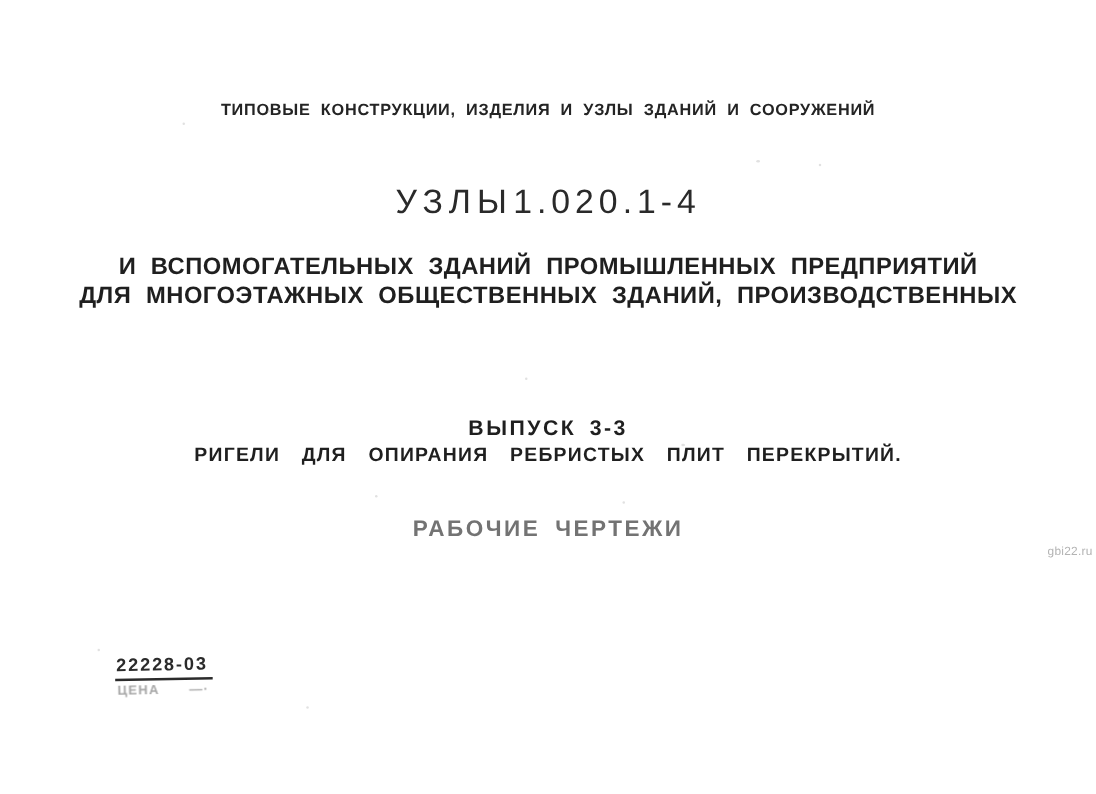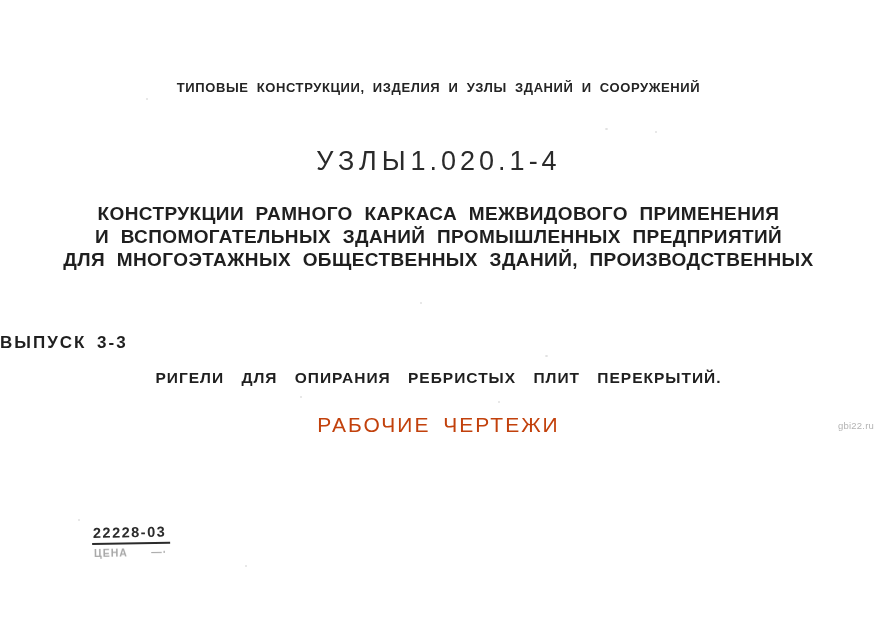--- a/index.html
+++ b/index.html
@@ -56,49 +56,50 @@
     line-height: 23px;
     letter-spacing: 0.4px;
     word-spacing: 6px;
     color: #1f1f1f;
   }
 
   .issue-line {
     top: 333px;
     left: 0;
     width: 100%;
+    text-align: center;
     font-size: 17px;
     font-weight: bold;
     letter-spacing: 2px;
     word-spacing: 4px;
     color: #1f1f1f;
   }
 
   .subtitle-line {
-    top: 369px;
+    top: 356px;
     left: 0;
     width: 100%;
     text-align: center;
     font-size: 15.5px;
     font-weight: bold;
     letter-spacing: 1px;
     word-spacing: 12px;
     color: #1f1f1f;
   }
 
   .doctype-line {
     top: 413px;
     left: 0;
     width: 100%;
     text-align: center;
-    font-size: 21px;
-    font-weight: normal;
+    font-size: 18px;
+    font-weight: bold;
     letter-spacing: 2px;
     word-spacing: 5px;
-    color: #c2410c;
+    color: #737373;
   }
 
   .stamp-code {
     left: 92px;
     top: 525px;
     font-size: 14.5px;
     font-weight: bold;
     letter-spacing: 1.5px;
     color: #2b2b2b;
     border-bottom: 2px solid #2b2b2b;
@@ -116,21 +117,21 @@
     color: #6d6d6d;
     opacity: 0.6;
     filter: blur(0.4px);
     white-space: pre;
     transform: rotate(-1deg);
     transform-origin: left center;
   }
 
   .watermark {
     right: 3px;
-    top: 420px;
+    top: 436px;
     font-size: 9.5px;
     color: #b3b3b3;
     letter-spacing: 0.2px;
   }
 
   .speck {
     position: absolute;
     background: #c9c9c9;
     border-radius: 50%;
     opacity: 0.55;
@@ -141,21 +142,20 @@
 
 <div class="page">
 
   <div class="abs header-line">ТИПОВЫЕ КОНСТРУКЦИИ, ИЗДЕЛИЯ И УЗЛЫ ЗДАНИЙ И СООРУЖЕНИЙ</div>
 
   <div class="abs series-line">
     <span>УЗЛЫ</span><span class="series-number">1.020.1-4</span>
   </div>
 
   <div class="abs main-title">
-    <div>КОНСТРУКЦИИ РАМНОГО КАРКАСА МЕЖВИДОВОГО ПРИМЕНЕНИЯ</div>
     <div>И ВСПОМОГАТЕЛЬНЫХ ЗДАНИЙ ПРОМЫШЛЕННЫХ ПРЕДПРИЯТИЙ</div>
     <div>ДЛЯ МНОГОЭТАЖНЫХ ОБЩЕСТВЕННЫХ ЗДАНИЙ, ПРОИЗВОДСТВЕННЫХ</div>
   </div>
 
   <div class="abs issue-line">ВЫПУСК 3-3</div>
 
   <div class="abs subtitle-line">РИГЕЛИ ДЛЯ ОПИРАНИЯ РЕБРИСТЫХ ПЛИТ ПЕРЕКРЫТИЙ.</div>
 
   <div class="abs doctype-line">РАБОЧИЕ ЧЕРТЕЖИ</div>
 

